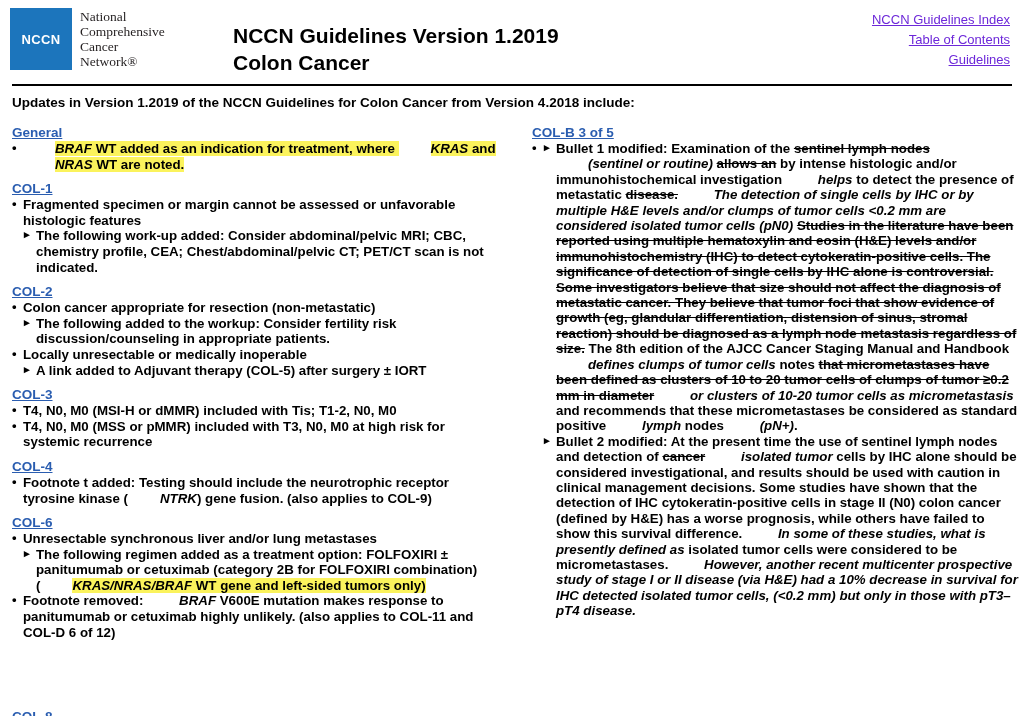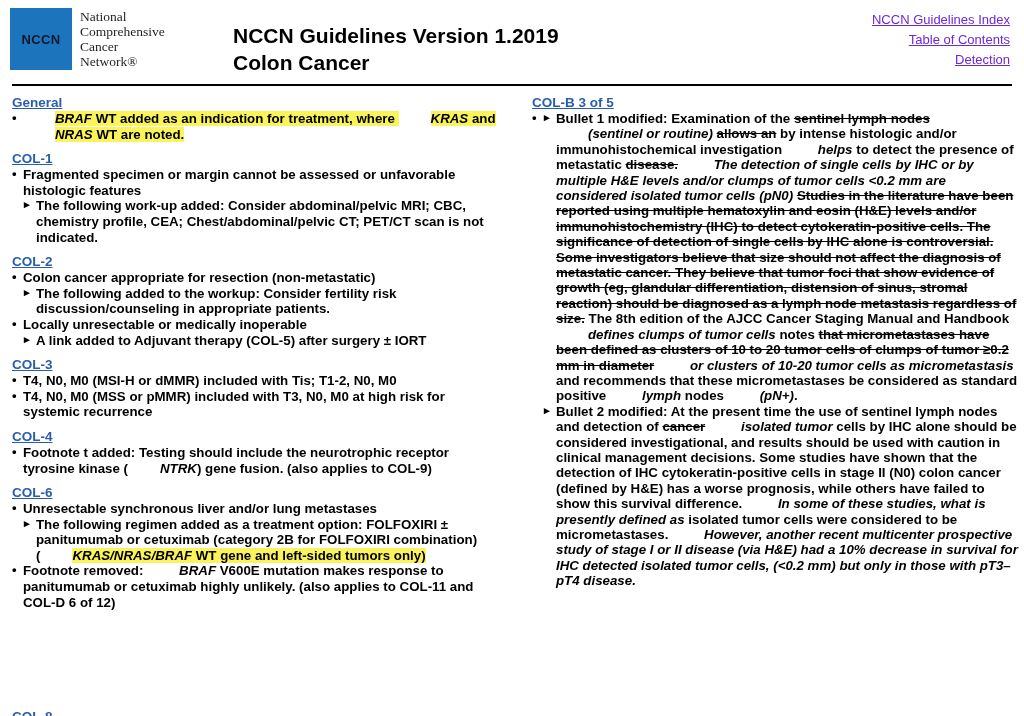--- a/index.html
+++ b/index.html
@@ -31,21 +31,21 @@
   .logo-block {
     display: flex;
     align-items: stretch;
     flex: 0 0 auto;
     width: 205px;
   }
   .logo-mark {
     width: 62px;
     height: 62px;
     background: #1c75bc;
-    color: #0f172a;
+    color: #ffffff;
     display: flex;
     align-items: center;
     justify-content: center;
     font-family: "Liberation Sans", sans-serif;
     font-weight: bold;
     font-size: 13px;
     letter-spacing: .3px;
     flex: 0 0 auto;
   }
   .logo-text {
@@ -204,26 +204,27 @@
     </div>
 
     <div class="title-block">
       <div class="title-line">NCCN Guidelines Version 1.2019</div>
       <div class="title-line">Colon Cancer</div>
     </div>
 
     <div class="links-block">
       <a>NCCN Guidelines Index</a>
       <a>Table of Contents</a>
-      <a>Detection</a>
+      <a>Guidelines</a>
     </div>
   </div>
 
   <hr class="rule">
 
+  <div class="intro">Updates in Version 1.2019 of the NCCN Guidelines for Colon Cancer from Version 4.2018 include:</div>
 
   <div class="columns">
 
     <div class="col left-col">
 
       <div class="sec-head">General</div>
       <ul class="lvl1">
         <li><span><span class="hl it">BRAF</span><span class="hl"> WT added as an indication for treatment, where </span><span class="hl it">KRAS</span><span class="hl"> and </span><br><span class="hl it">NRAS</span><span class="hl"> WT are noted.</span></span></li>
       </ul>
 

